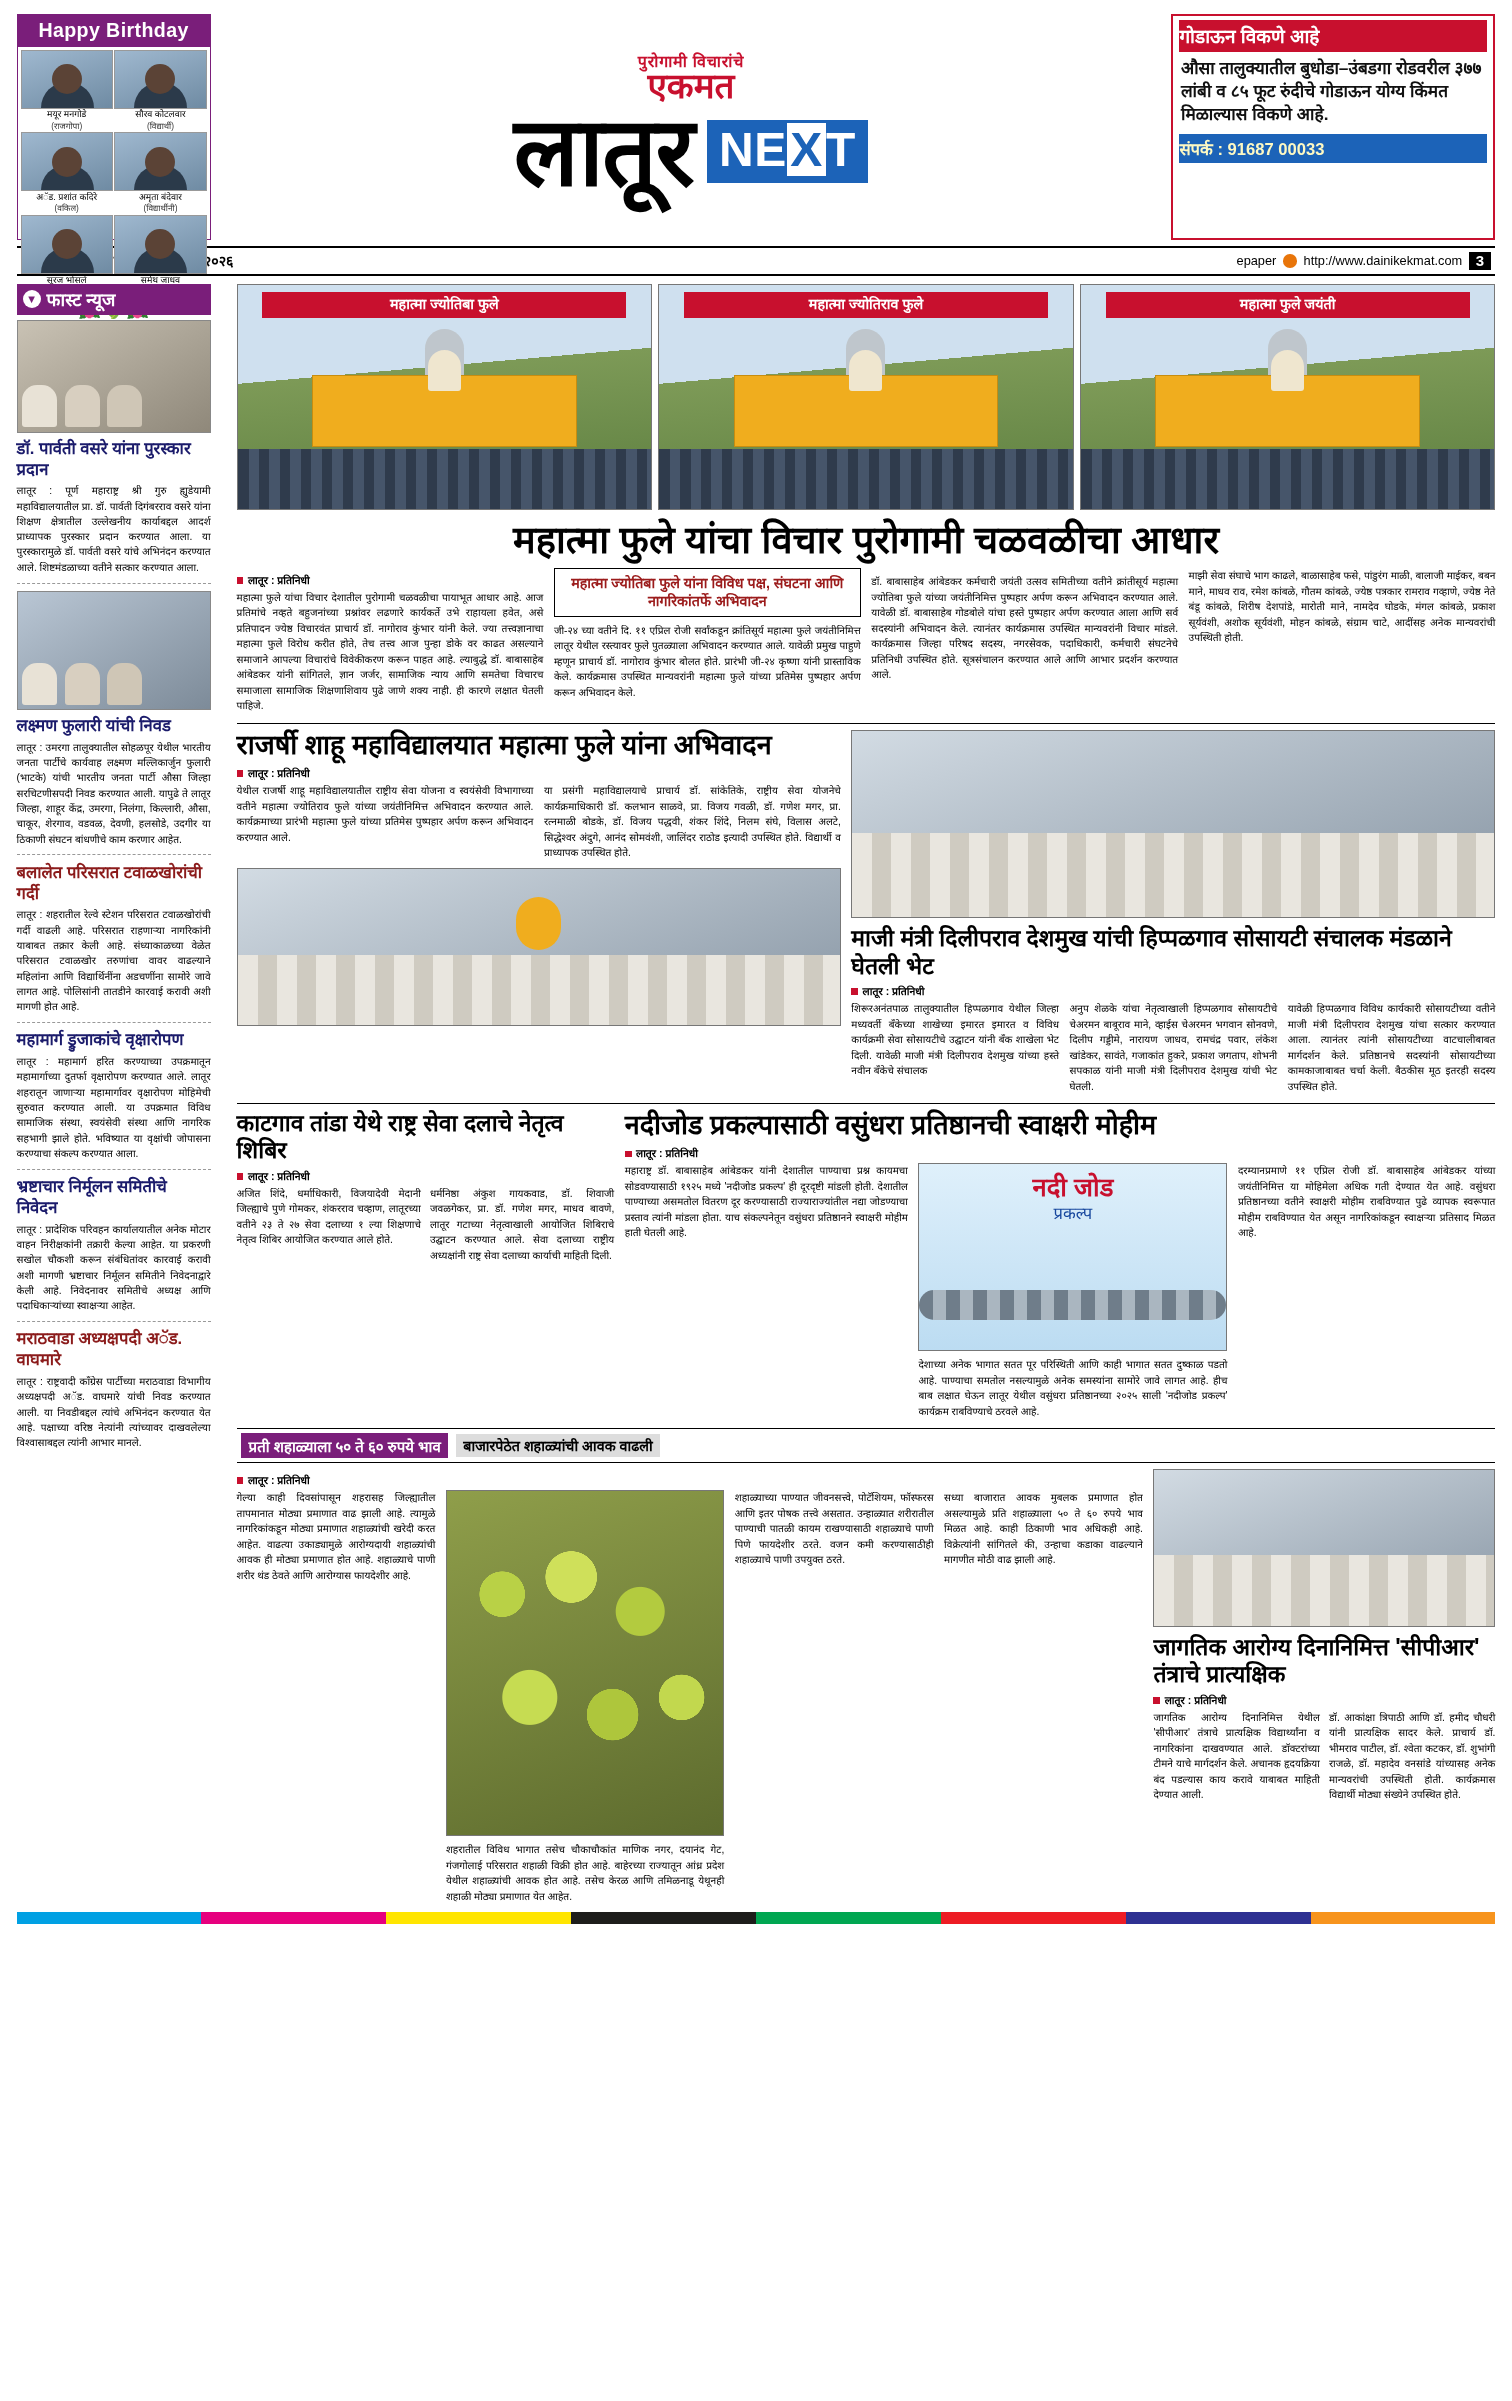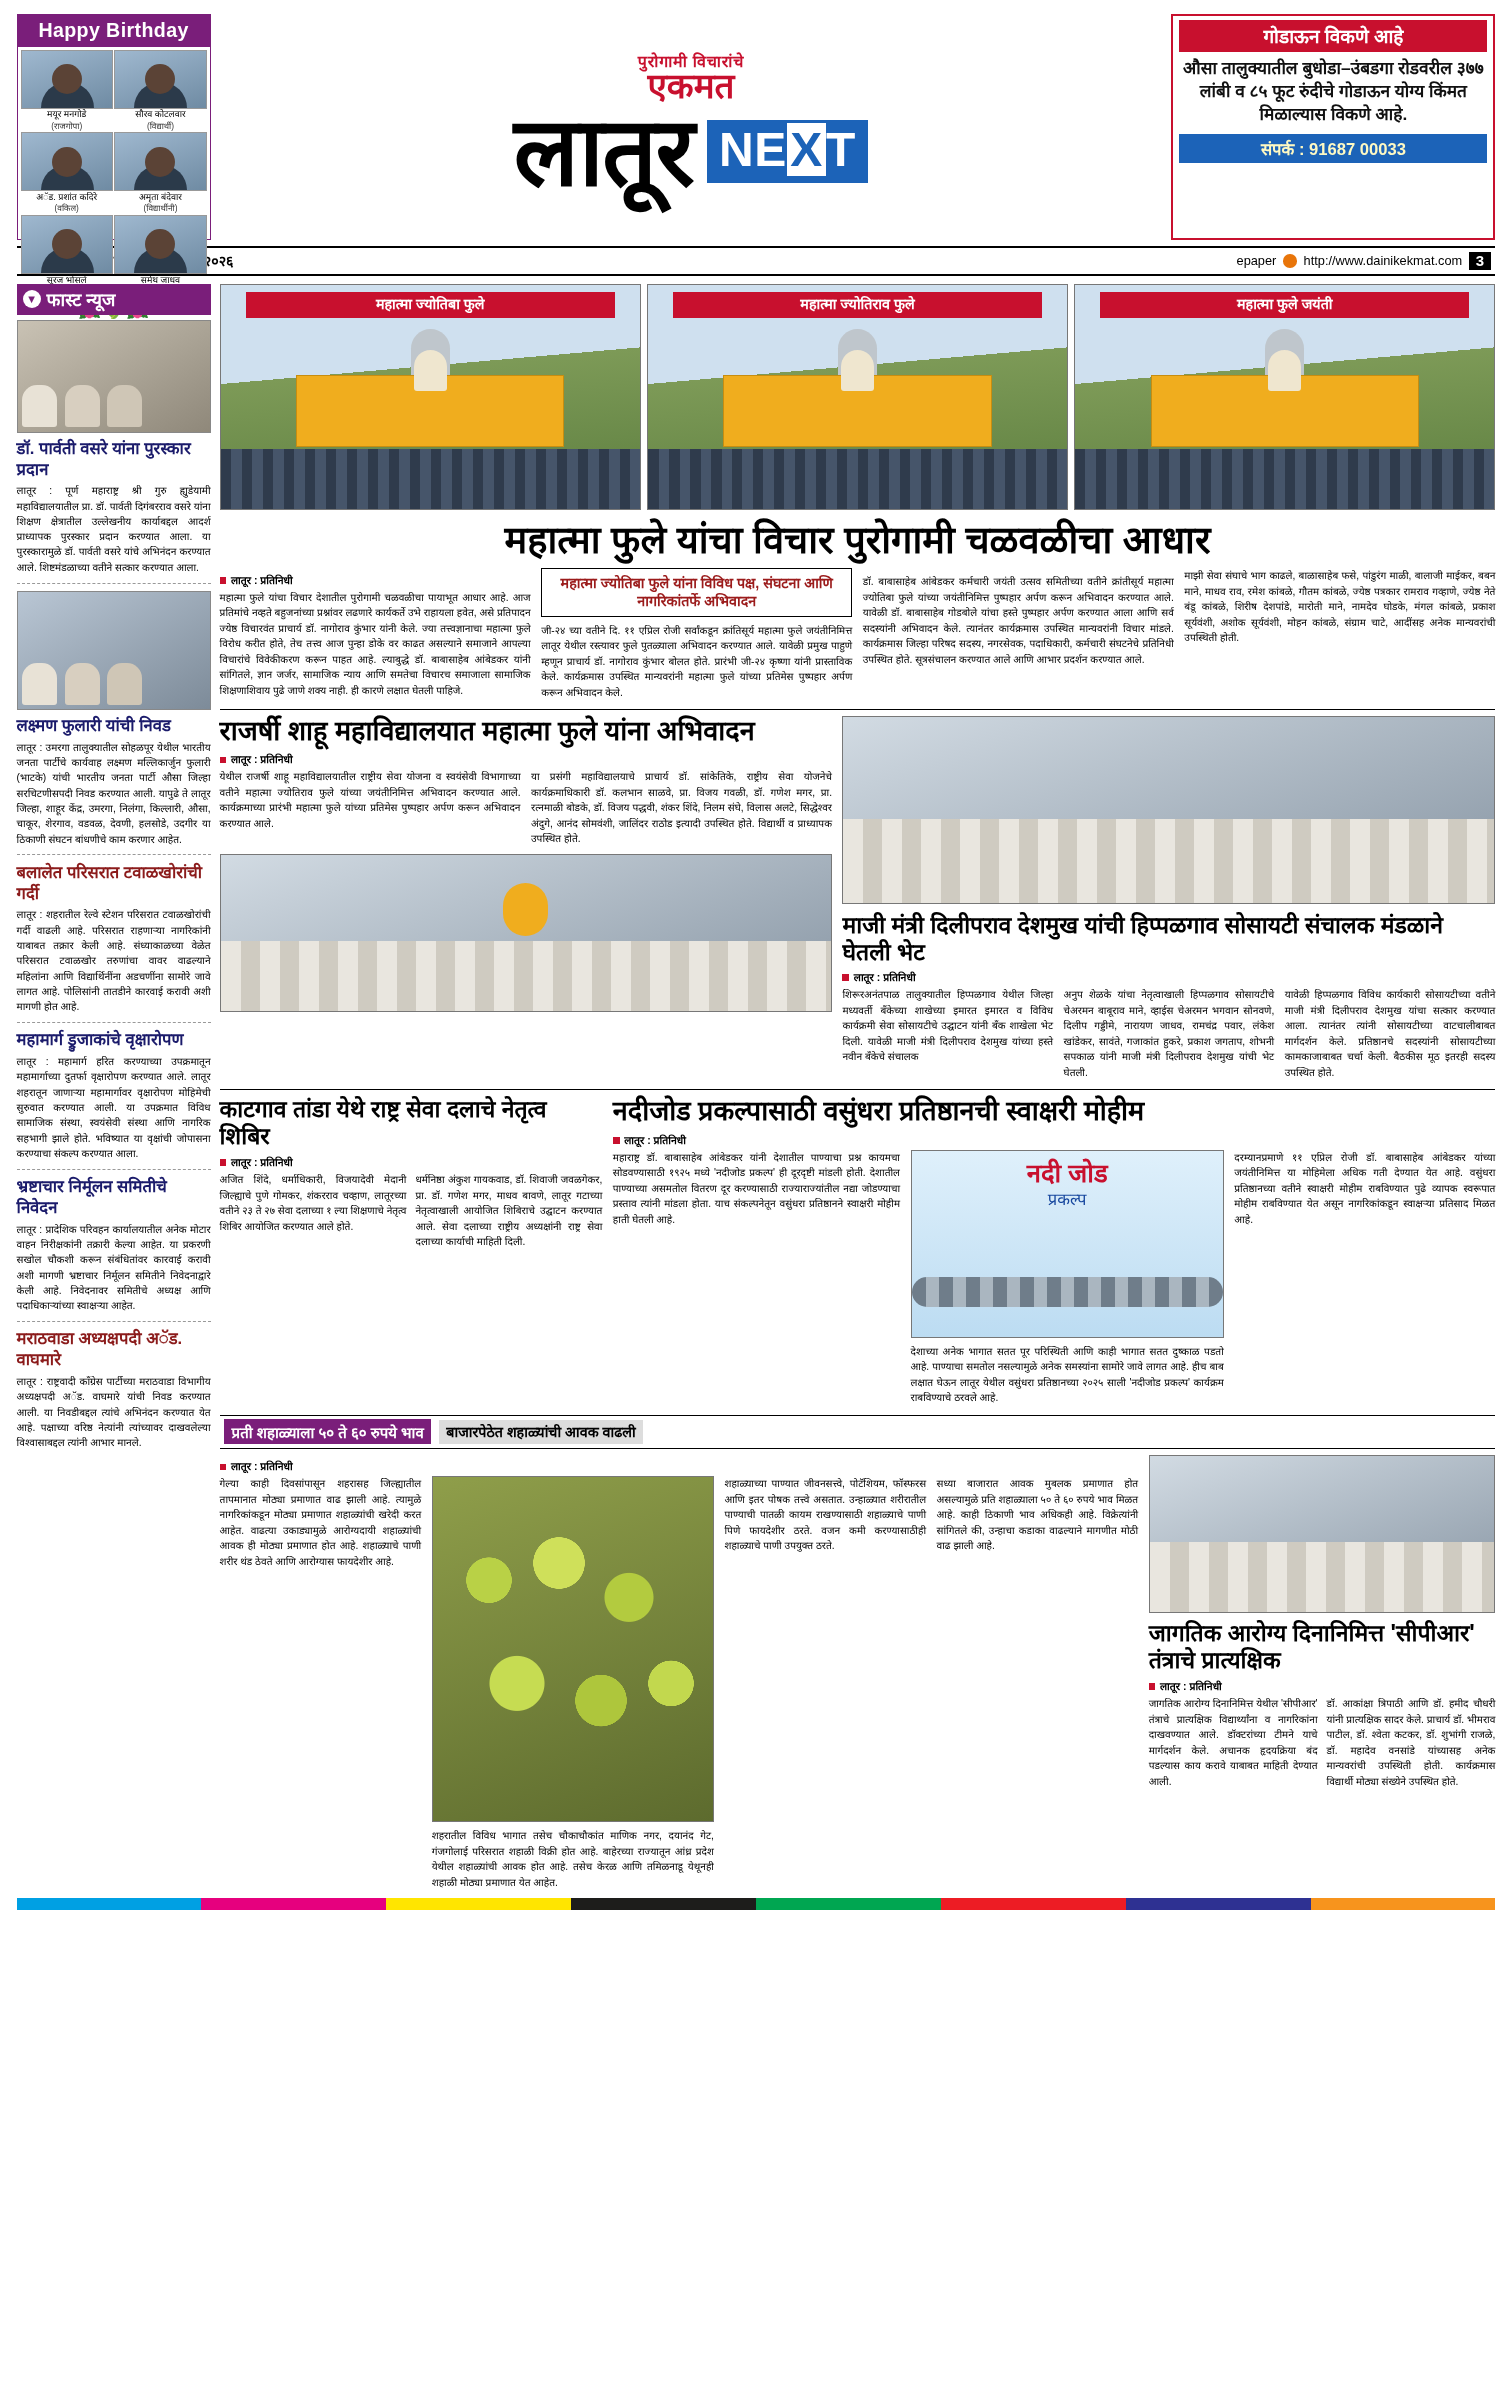--- a/index.html
+++ b/index.html
@@ -30,37 +30,37 @@
 
   .logo-wrap { flex:1; position:relative; display:flex; flex-direction:column; align-items:center; justify-content:center; }
   .ekmat { text-align:center; line-height:.95; }
   .ekmat .l1 { color:#c8102e; font-size:16px; font-weight:bold; letter-spacing:0.8px; }
   .ekmat .l2 { color:#c8102e; font-size:35px; font-weight:bold; }
   .logo-row { display:flex; align-items:center; justify-content:center; gap:13.6px; margin-top:1.5px; }
   .latur { font-size:96px; font-weight:bold; line-height:1; letter-spacing:-1.5px; }
   .nextbox { background:#1c63b8; color:#fff; font-size:48px; font-weight:bold; padding:1.5px 12px 6px; letter-spacing:0.8px; position:relative; }
   .nextbox .x { color:#1c63b8; background:#fff; padding:0 3px; }
 
-  .ad-box { width:324px; border:2.3px double #c8102e; background:#fff; padding:4.5px 6px; text-align:center; }
+  .ad-box { width:324px; border:2.3px double #c8102e; background:#fff; padding:4.5px 6px; text-align:left; }
   .ad-head { background:#c8102e; color:#fff; font-size:19px; font-weight:bold; padding:3px 0; }
   .ad-body { font-size:17.3px; font-weight:bold; line-height:1.35; color:#111; padding:4.5px 1.5px; }
   .ad-foot { background:#1c63b8; color:#fef9c3; font-size:16.6px; font-weight:bold; padding:3px 0; margin-top:3px; }
 
   
   .dateline { display:flex; align-items:center; justify-content:space-between; border-top:2.3px solid #000; border-bottom:2.3px solid #000; margin-top:6px; padding:3.8px 4.5px; }
   .dl-left { font-size:14.3px; font-weight:bold; }
   .dl-left .sq { display:inline-block; width:9px; height:9px; background:#c8102e; margin-right:5.3px; }
   .dl-right { display:flex; align-items:center; gap:6.8px; font-size:12.8px; }
   .globe { width:13.6px; height:13.6px; border-radius:50%; background:#e8750a; display:inline-block; }
   .pg { background:#000; color:#fff; font-size:15px; font-weight:bold; padding:0.8px 6.8px; }
 
   
   .body-wrap { display:flex; gap:9px; margin-top:7.5px; }
   .left-col { width:194px; }
-  .right-col { flex:1; }
+  .right-col { flex:1;margin-left:17px; }
 
   
   .fast-head { background:#7a1e7a; color:#fff; display:flex; align-items:center; gap:6px; padding:3.8px 6px; font-size:18px; font-weight:bold; }
   .fast-head .chev { width:18px; height:18px; border-radius:50%; background:#fff; color:#7a1e7a; font-size:11.3px; text-align:center; line-height:18px; }
   .side-photo { width:100%; height:113px; border:0.8px solid #888; margin:4.5px 0; background:linear-gradient(150deg,#c9c2b4,#8f887a); position:relative; overflow:hidden; }
   .side-photo.p2 { background:linear-gradient(150deg,#b9c6d4,#7d8b99); height:119px; }
   .side-photo span { position:absolute; bottom:4.5px; left:4.5px; width:35px; height:42px; background:#e8e2d6; border-radius:15px 15px 3px 3px; }
   .side-photo span.b { left:47px; background:#d8cfc0; }
   .side-photo span.c { left:89px; background:#cfc6b6; }
   .sh { font-size:16.6px; font-weight:bold; line-height:1.25; color:#1b1b6b; margin:6px 0 3px; }

